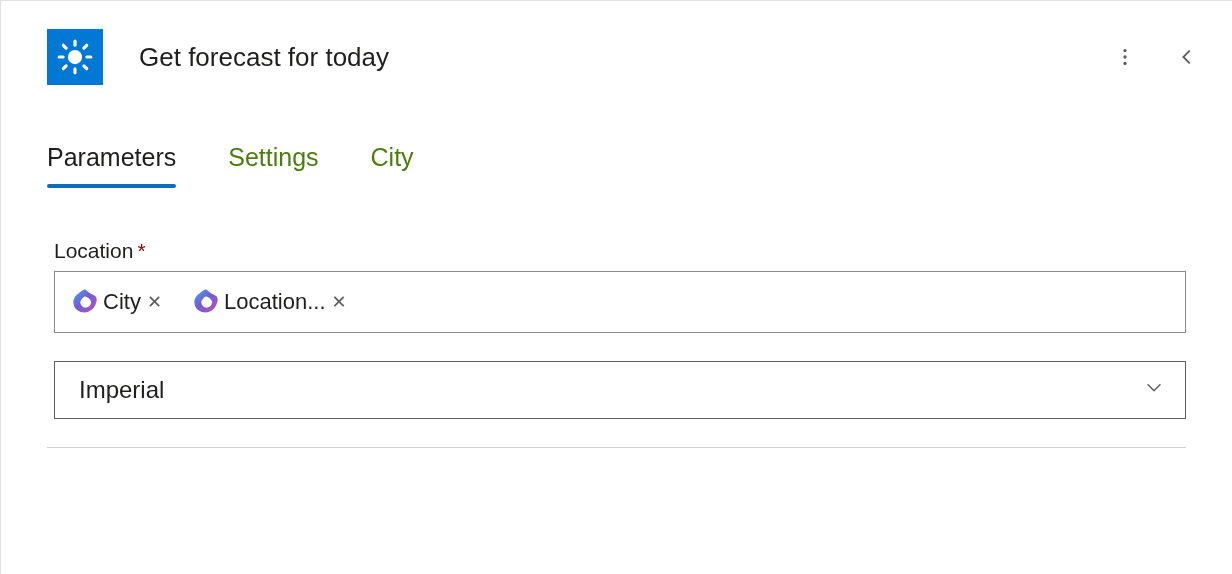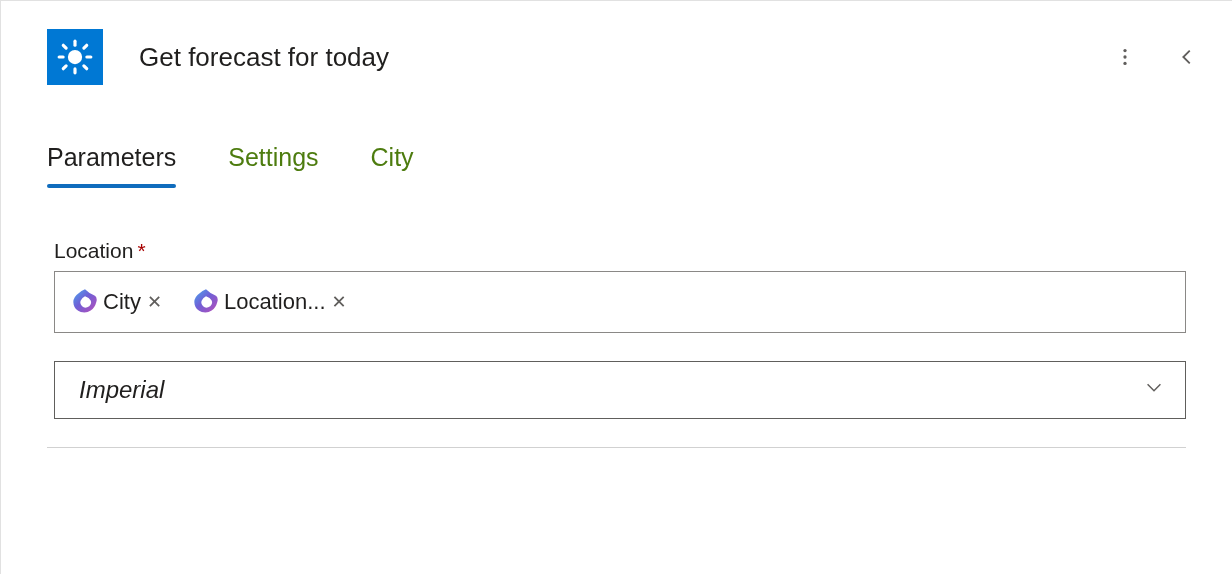--- a/index.html
+++ b/index.html
@@ -137,21 +137,20 @@
   }
   .select-input {
     border: 1px solid #605e5c;
     height: 58px;
     display: flex;
     align-items: center;
     justify-content: space-between;
     padding: 0 20px 0 24px;
     cursor: pointer;
     font-size: 24px;
-    font-style: italic;
   }
   .select-chevron {
     color: #605e5c;
   }
   .divider {
     border: none;
     border-top: 1px solid #d1d1d1;
     margin: 24px 46px 0 46px;
   }
   .copilot-svg { display:block; }

